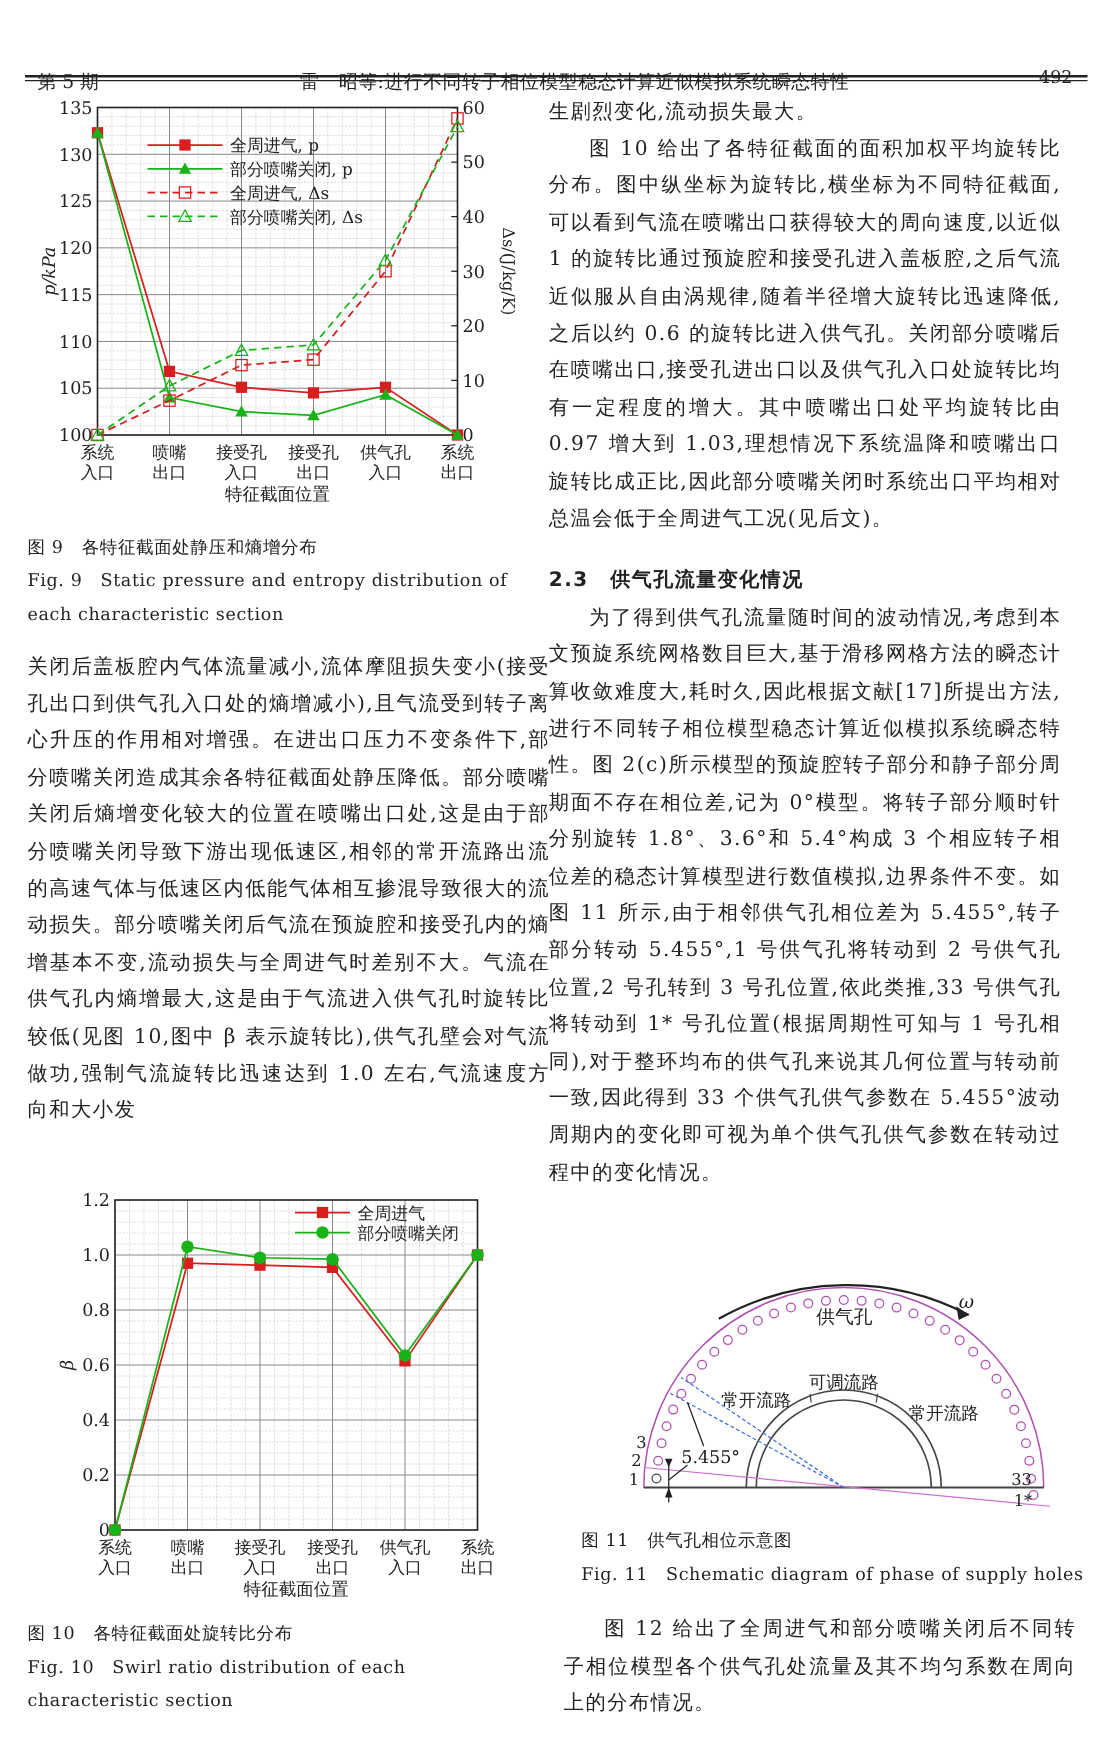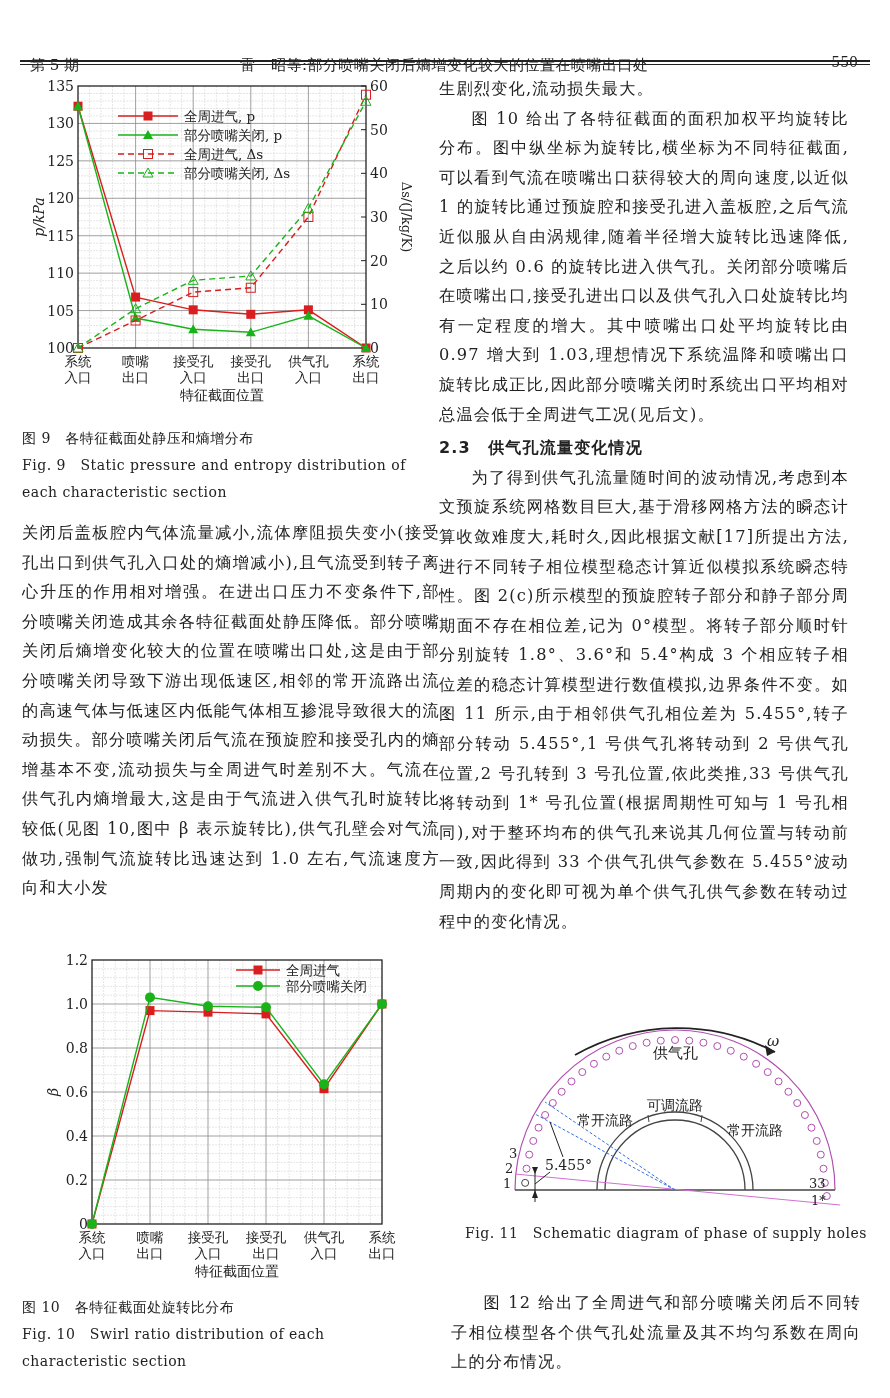--- a/index.html
+++ b/index.html
@@ -17,22 +17,22 @@
   .rightcol{left:439px;width:410px;}
   .caption{position:absolute;font-size:14px;line-height:27px;letter-spacing:0.5px;}
   .section-h{font-family:"DejaVu Sans","Liberation Sans",sans-serif;font-weight:bold;font-size:16px;}
   svg text{font-family:"DejaVu Serif","Liberation Serif",serif;}
 </style>
 </head>
 <body>
 
 <div class="header">
   <span class="issue">第 5 期</span>
-  <span class="title">雷　昭等:部分喷嘴关闭后熵增变化较大的位置在喷嘴出口处</span>
-  <span class="page">550</span>
+  <span class="title">雷　昭等:进行不同转子相位模型稳态计算近似模拟系统瞬态特性</span>
+  <span class="page">492</span>
 </div>
 <div class="rule1"></div>
 <div class="rule2"></div>
 
 <svg id="fig9" style="position:absolute;left:30px;top:72px;" width="395" height="345">
     <rect x="48" y="14" width="288" height="262" fill="#fff"></rect>
     <line x1="59.519999999999996" y1="14" x2="59.519999999999996" y2="276" stroke="#ccc" stroke-width="0.5" stroke-dasharray="2,1"></line>
     <line x1="71.03999999999999" y1="14" x2="71.03999999999999" y2="276" stroke="#ccc" stroke-width="0.5" stroke-dasharray="2,1"></line>
     <line x1="82.56" y1="14" x2="82.56" y2="276" stroke="#ccc" stroke-width="0.5" stroke-dasharray="2,1"></line>
     <line x1="94.08" y1="14" x2="94.08" y2="276" stroke="#ccc" stroke-width="0.5" stroke-dasharray="2,1"></line>
@@ -279,21 +279,21 @@
   </svg>
 <div class="caption" style="left:22px;top:1294px;width:418px;">
   <div>图 10　各特征截面处旋转比分布</div>
   <div>Fig. 10　Swirl ratio distribution of each</div>
   <div>characteristic section</div>
 </div>
 
 <div class="col rightcol" style="top:74px;">
   <p>生剧烈变化,流动损失最大。</p>
   <p class="ind">图 10 给出了各特征截面的面积加权平均旋转比分布。图中纵坐标为旋转比,横坐标为不同特征截面,可以看到气流在喷嘴出口获得较大的周向速度,以近似 1 的旋转比通过预旋腔和接受孔进入盖板腔,之后气流近似服从自由涡规律,随着半径增大旋转比迅速降低,之后以约 0.6 的旋转比进入供气孔。关闭部分喷嘴后在喷嘴出口,接受孔进出口以及供气孔入口处旋转比均有一定程度的增大。其中喷嘴出口处平均旋转比由 0.97 增大到 1.03,理想情况下系统温降和喷嘴出口旋转比成正比,因此部分喷嘴关闭时系统出口平均相对总温会低于全周进气工况(见后文)。</p>
-  <p class="section-h" style="margin-top:4px;">2.3　供气孔流量变化情况</p>
+  <p class="section-h" style="margin-top:20px;">2.3　供气孔流量变化情况</p>
   <p class="ind">为了得到供气孔流量随时间的波动情况,考虑到本文预旋系统网格数目巨大,基于滑移网格方法的瞬态计算收敛难度大,耗时久,因此根据文献[17]所提出方法,进行不同转子相位模型稳态计算近似模拟系统瞬态特性。图 2(c)所示模型的预旋腔转子部分和静子部分周期面不存在相位差,记为 0°模型。将转子部分顺时针分别旋转 1.8°、3.6°和 5.4°构成 3 个相应转子相位差的稳态计算模型进行数值模拟,边界条件不变。如图 11 所示,由于相邻供气孔相位差为 5.455°,转子部分转动 5.455°,1 号供气孔将转动到 2 号供气孔位置,2 号孔转到 3 号孔位置,依此类推,33 号供气孔将转动到 1* 号孔位置(根据周期性可知与 1 号孔相同),对于整环均布的供气孔来说其几何位置与转动前一致,因此得到 33 个供气孔供气参数在 5.455°波动周期内的变化即可视为单个供气孔供气参数在转动过程中的变化情况。</p>
 </div>
 
 <svg id="fig11" style="position:absolute;left:495px;top:1012px;" width="350" height="200" viewBox="0 0 350 200">
 
   <path d="M80,43 A210,210 0 0 1 280,40" fill="none" stroke="#222" stroke-width="1.8"></path>
   <polygon points="280,40 270,33 272,44" fill="#222"></polygon>
   <text x="272" y="34" font-size="15" font-style="italic" fill="#222">ω</text>
   <text x="158" y="46" font-size="15" fill="#222">供气孔</text>
 
@@ -356,18 +356,19 @@
   <line x1="68" y1="145" x2="55" y2="110" stroke="#222"></line>
   <text x="50" y="158" font-size="14" fill="#222">5.455°</text>
   <text x="8" y="176" font-size="13" fill="#222">1</text>
   <text x="10" y="161" font-size="13" fill="#222">2</text>
   <text x="14" y="146" font-size="13" fill="#222">3</text>
   <text x="314" y="176" font-size="13" fill="#222">33</text>
   <text x="316" y="193" font-size="13" fill="#222">1*</text>
 </svg>
 
 <div class="caption" style="left:465px;top:1220px;width:410px;">
+  <div>图 11　供气孔相位示意图</div>
   <div>Fig. 11　Schematic diagram of phase of supply holes</div>
 </div>
 
 <div class="col rightcol" style="top:1288px;margin-left:12px;">
   <p class="ind">图 12 给出了全周进气和部分喷嘴关闭后不同转子相位模型各个供气孔处流量及其不均匀系数在周向上的分布情况。</p>
 </div>
 
 </body></html>

